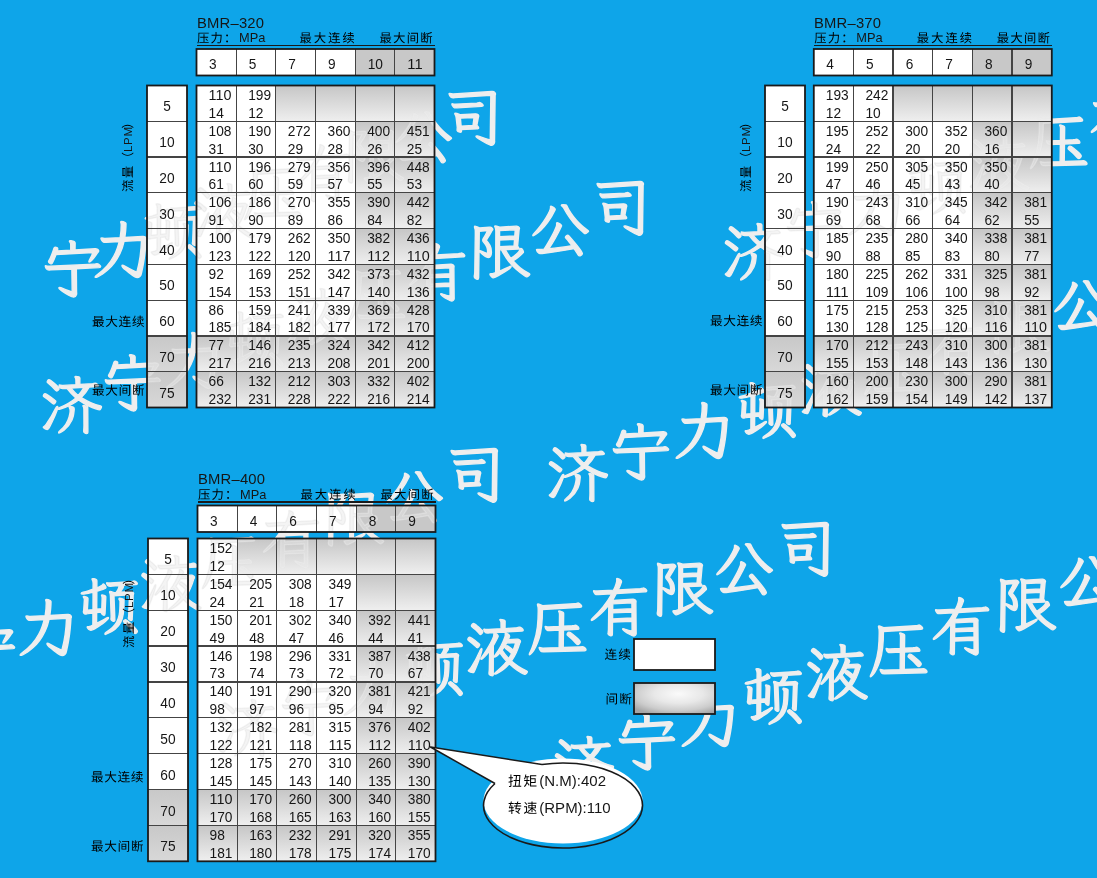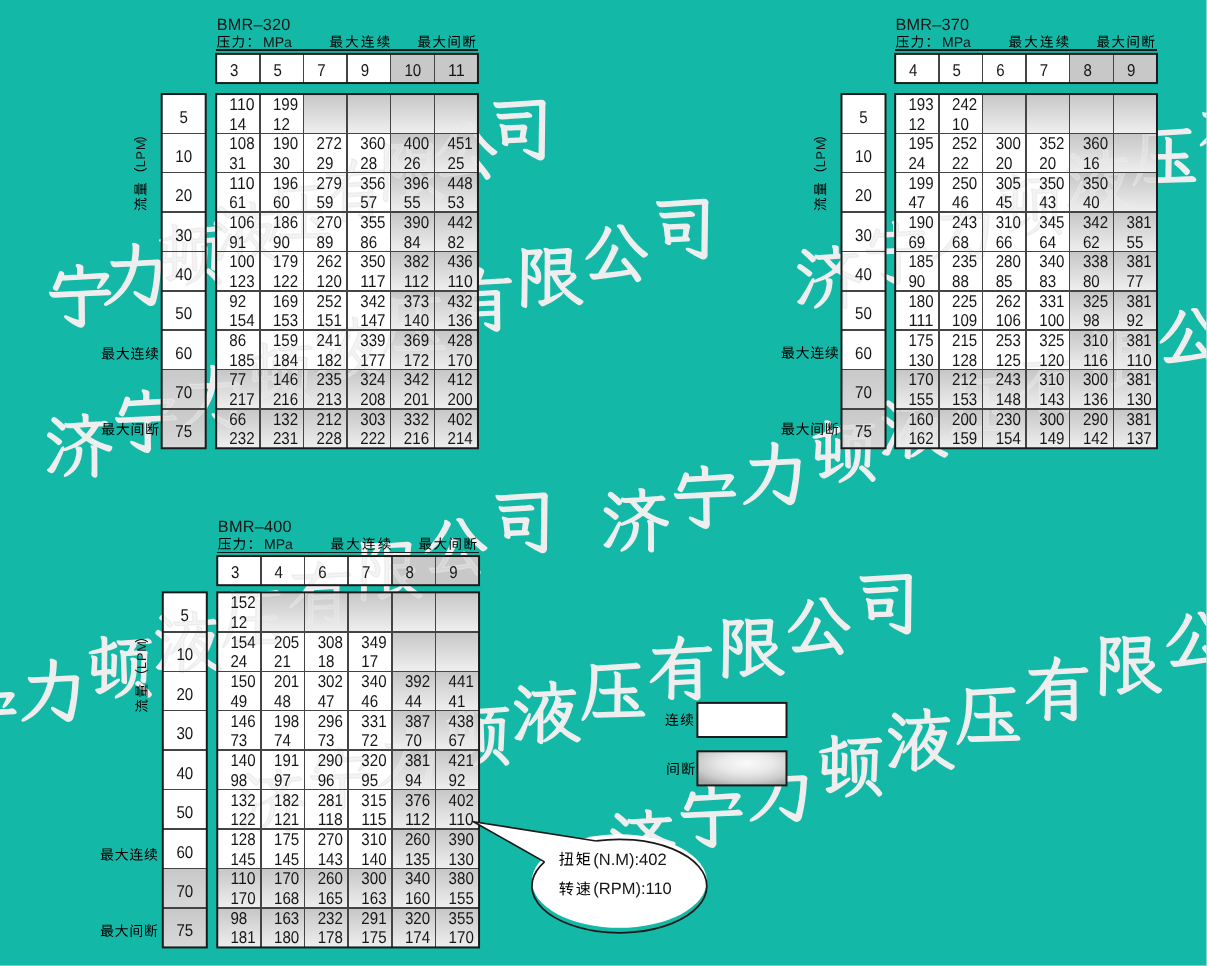--- a/index.html
+++ b/index.html
@@ -1,14 +1,14 @@
 <!DOCTYPE html>
 <html><head><meta charset="utf-8"><style>
 html,body{margin:0;padding:0;background:#fff;}*{-webkit-font-smoothing:antialiased;}
-#page{position:relative;width:1097px;height:878px;overflow:hidden;background:#14b8a6;
+#page{position:relative;width:1097px;height:878px;overflow:hidden;background:#0ea5e9;
 font-family:"Liberation Sans",sans-serif;}
 svg{display:block;}
 text{font-family:"Liberation Sans",sans-serif;fill:#161616;}
 </style></head><body>
 
 <div id="page">
 <svg width="1097" height="878" viewBox="0 0 1097 878">
 <defs>
 <path id="h0" d="M684 271C738 224 798 157 825 113L883 156C854 199 794 261 739 307ZM115 792V469C115 317 109 109 32 -39C49 -46 81 -68 94 -80C175 75 187 309 187 469V720H956V792ZM531 665V450H258V379H531V34H192V-37H952V34H607V379H904V450H607V665Z"></path>
         <path id="h1" d="M410 838V665V622H83V545H406C391 357 325 137 53 -25C72 -38 99 -66 111 -84C402 93 470 337 484 545H827C807 192 785 50 749 16C737 3 724 0 703 0C678 0 614 1 545 7C560 -15 569 -48 571 -70C633 -73 697 -75 731 -72C770 -68 793 -61 817 -31C862 18 882 168 905 582C906 593 907 622 907 622H488V665V838Z"></path>

